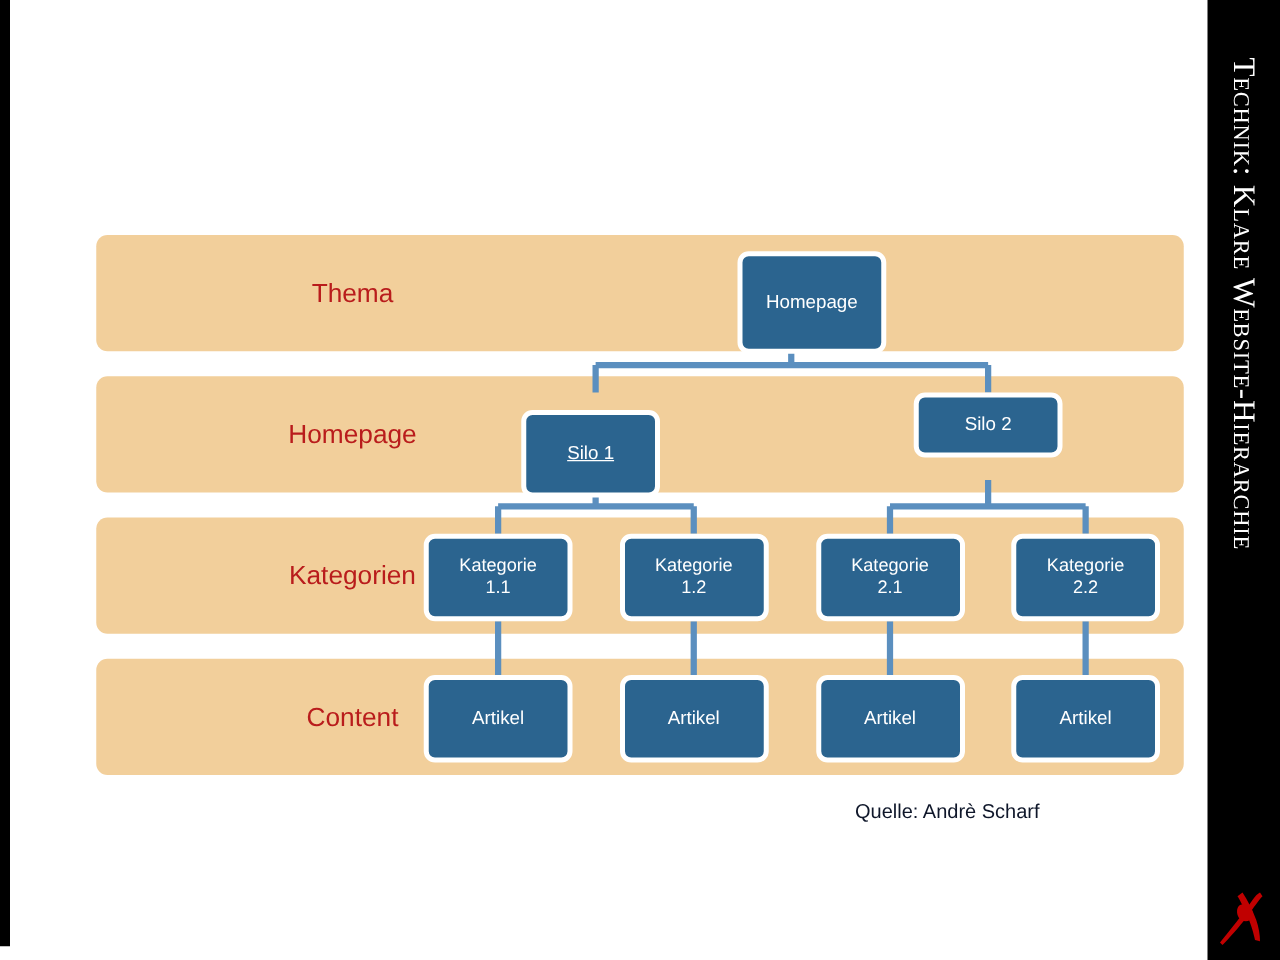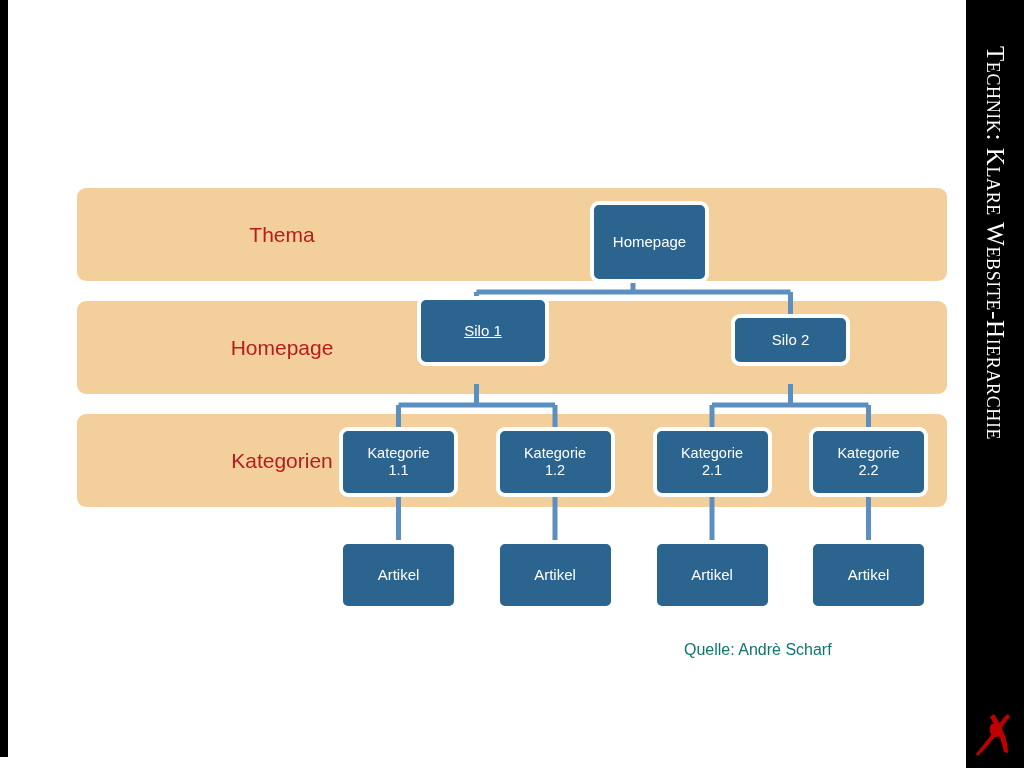--- a/index.html
+++ b/index.html
@@ -121,21 +121,21 @@
     font-family: "Liberation Sans", sans-serif;
     padding: 2px 4px;
   }
   .node.small { font-size: 14.5px; }
 
   
   .caption {
     position: absolute;
     left: 684px;
     top: 641px;
-    color: #0f766e;
+    color: #0f172a;
     font-size: 16px;
     font-family: "Liberation Sans", sans-serif;
     white-space: nowrap;
   }
 </style>
 </head>
 <body>
 
 <div id="slide">
 
@@ -144,20 +144,23 @@
   <div id="stage">
 
     <div class="band band-thema">
       <div class="band-label">Thema</div>
     </div>
     <div class="band band-bereiche">
       <div class="band-label">Homepage</div>
     </div>
     <div class="band band-kat">
       <div class="band-label">Kategorien</div>
+    </div>
+    <div class="band band-content">
+      <div class="band-label">Content</div>
     </div>
 
     <svg class="connectors" viewBox="0 0 966 768" width="966" height="768">
       <g fill="none" stroke="#5b8fbf" stroke-width="5" stroke-linecap="butt" stroke-linejoin="miter">
 
         <path d="M 633 271 L 633 292"></path>
 
         <path d="M 476.5 292 L 790.5 292"></path>
 
         <path d="M 476.5 292 L 476.5 314"></path>
@@ -175,21 +178,21 @@
 
         <path d="M 398.5 497 L 398.5 540"></path>
         <path d="M 555 497 L 555 540"></path>
         <path d="M 712 497 L 712 540"></path>
         <path d="M 868.5 497 L 868.5 540"></path>
       </g>
     </svg>
 
     <div class="node" style="left:590px; top:201px; width:119px; height:82px;">Homepage</div>
 
-    <div class="node" style="left:417px; top:296px; width:132px; height:70px;text-decoration:underline;">Silo 1</div>
+    <div class="node" style="left:417px; top:328px; width:111px; height:70px;text-decoration:underline;">Silo 1</div>
     <div class="node" style="left:731px; top:314px; width:119px; height:52px;">Silo 2</div>
 
     <div class="node small" style="left:339px; top:427px; width:119px; height:70px;">Kategorie<br>1.1</div>
     <div class="node small" style="left:495.5px; top:427px; width:119px; height:70px;">Kategorie<br>1.2</div>
     <div class="node small" style="left:652.5px; top:427px; width:119px; height:70px;">Kategorie<br>2.1</div>
     <div class="node small" style="left:809px; top:427px; width:119px; height:70px;">Kategorie<br>2.2</div>
 
     <div class="node" style="left:339px; top:540px; width:119px; height:70px;">Artikel</div>
     <div class="node" style="left:495.5px; top:540px; width:119px; height:70px;">Artikel</div>
     <div class="node" style="left:652.5px; top:540px; width:119px; height:70px;">Artikel</div>

